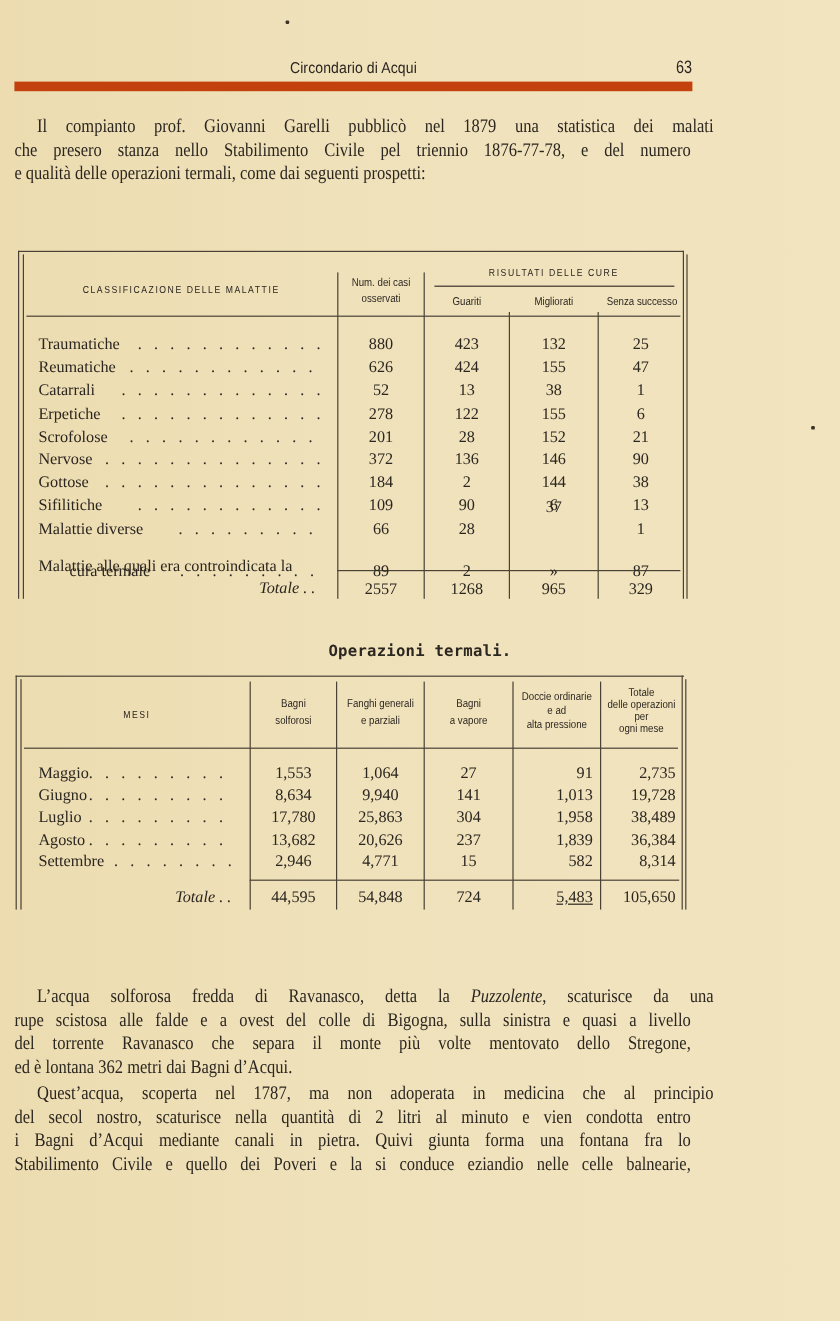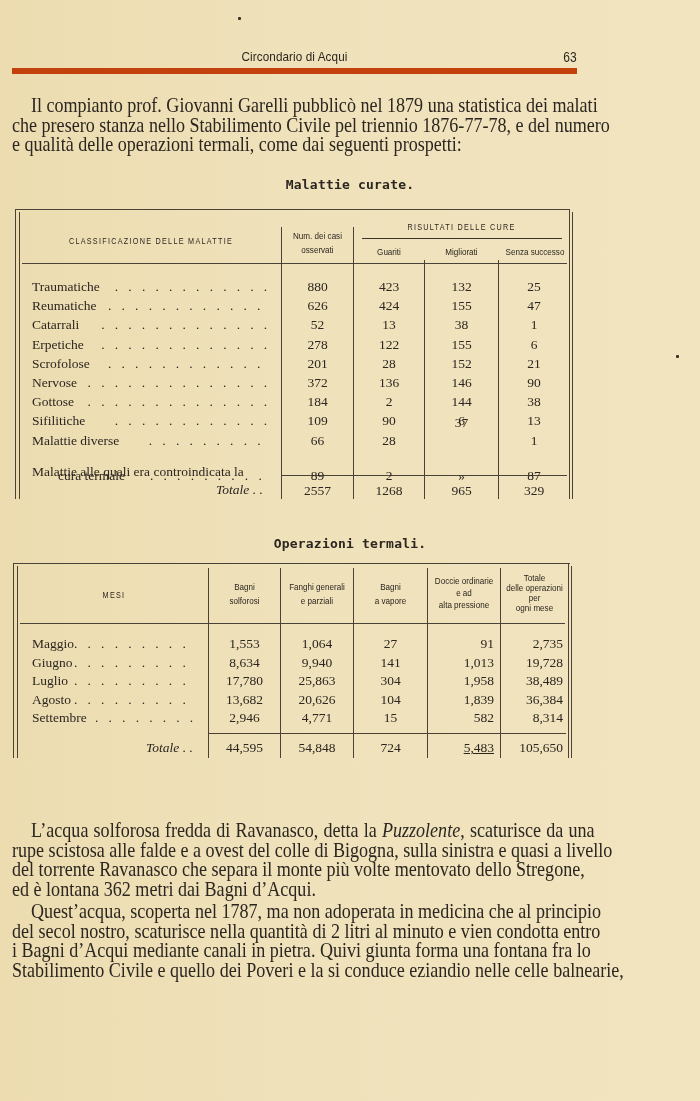--- a/index.html
+++ b/index.html
@@ -7,36 +7,36 @@
     width:700px; height:1101px; overflow:hidden;
     background: linear-gradient(90deg, #ecdcb0 0%, #efe1ba 40%, #f2e4bf 100%);
     font-family: "Liberation Serif", "DejaVu Serif", serif;
     color:#2b2620;
     position:relative;
   }
   .page { position:absolute; left:0; top:0; width:700px; height:1101px; }
 
   .running-head {
     position:absolute; left:12px; top:46px; width:565px; height:22px;
-    border-bottom:6px solid #c2410c;
+    border-bottom:8px solid #c2410c;
     text-decoration:underline;
   }
   .running-title {
     position:absolute; left:0; right:0; top:3px; text-align:center;
     font-family:"Liberation Sans Narrow","Liberation Sans",sans-serif;
     font-size:13px; letter-spacing:0.1px; transform:scaleX(0.9);
   }
   .page-number {
     position:absolute; right:0; top:2px; font-size:15px;
     font-family:"Liberation Sans","DejaVu Sans",sans-serif; transform:scaleX(0.8); transform-origin:right;
   }
 
   .para {
     position:absolute; left:12px; width:565px;
-    font-size:21px; line-height:19.6px; text-align:justify;
+    font-size:16px; line-height:19.6px; text-align:justify;
     text-align-last:left;
   }
   .para .line { display:block; white-space:nowrap; text-align-last:justify; text-align:justify; }
   .para .line.last { text-align-last:left; }
   .indent { padding-left:22px; }
   .narrow { transform:scaleX(0.86); transform-origin:left; width:116%; }
 
   .section-title {
     position:absolute; left:0; width:700px; text-align:center;
     font-family:"DejaVu Sans Mono","Liberation Mono",monospace;
@@ -78,21 +78,20 @@
     <div class="running-title">Circondario di Acqui</div>
     <div class="page-number">63</div>
   </div>
 
   <div class="para" style="top:96px;">
     <span class="line indent narrow">Il compianto prof. Giovanni Garelli pubblicò nel 1879 una statistica dei malati</span>
     <span class="line narrow">che presero stanza nello Stabilimento Civile pel triennio 1876-77-78, e del numero</span>
     <span class="line last narrow">e qualità delle operazioni termali, come dai seguenti prospetti:</span>
   </div>
 
-  <div class="section-title" style="top:177px;">Malattie curate.</div>
 
   <div>
 
     <div class="hline" style="left:15px;top:209px;width:555px;"></div>
     <div class="vline" style="left:15px;top:209px;height:290px;"></div>
     <div class="vline" style="left:19px;top:212px;height:287px;"></div>
     <div class="vline" style="left:569px;top:209px;height:290px;"></div>
     <div class="vline" style="left:572px;top:212px;height:287px;"></div>
 
     <div class="vline" style="left:281px;top:227px;height:272px;"></div>
@@ -275,21 +274,21 @@
           <div class="num" style="left:281px;top:673px;width:72px;">25,863</div>
           <div class="num" style="left:354px;top:673px;width:73px;">304</div>
           <div class="num right" style="left:428px;top:673px;width:66px;">1,958</div>
           <div class="num right" style="left:501px;top:673px;width:62px;">38,489</div>
         </div>
         <div>
           <div class="row-label" style="left:32px;top:691.5px;">Agosto</div>
           <div class="dots" style="left:74px;top:691.5px;width:122px;">. . . . . . . . . . . . . . . . . . . . . . . . . . . . .</div>
           <div class="num" style="left:209px;top:691.5px;width:71px;">13,682</div>
           <div class="num" style="left:281px;top:691.5px;width:72px;">20,626</div>
-          <div class="num" style="left:354px;top:691.5px;width:73px;">104</div>
+          <div class="num" style="left:354px;top:691.5px;width:73px;">237</div>
           <div class="num right" style="left:428px;top:691.5px;width:66px;">1,839</div>
           <div class="num right" style="left:501px;top:691.5px;width:62px;">36,384</div>
         </div>
         <div>
           <div class="row-label" style="left:32px;top:710px;">Settembre</div>
           <div class="dots" style="left:95px;top:710px;width:101px;">. . . . . . . . . . . . . . . . . . . . . . . . . . . . .</div>
           <div class="num" style="left:209px;top:710px;width:71px;">2,946</div>
           <div class="num" style="left:281px;top:710px;width:72px;">4,771</div>
           <div class="num" style="left:354px;top:710px;width:73px;">15</div>
           <div class="num right" style="left:428px;top:710px;width:66px;">582</div>

